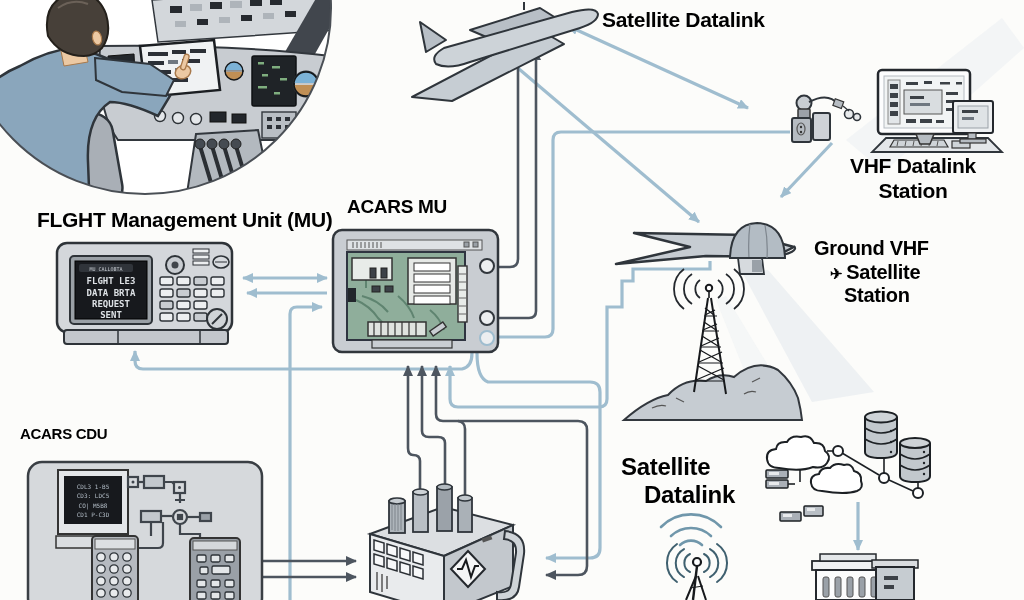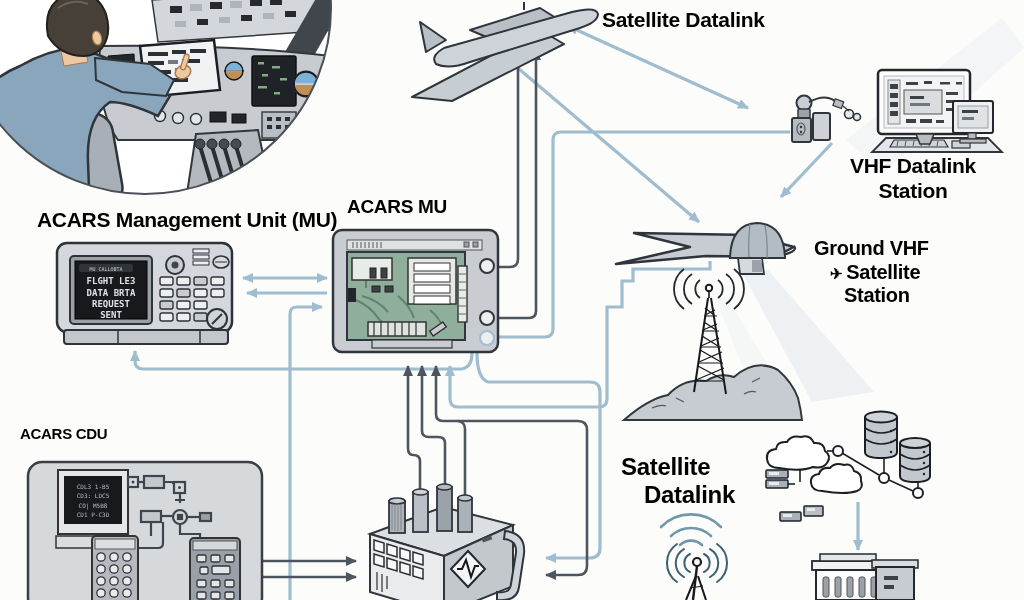--- a/index.html
+++ b/index.html
@@ -574,21 +574,21 @@
           <rect x="859" y="577" width="6" height="20" rx="2"></rect>
     <rect x="871" y="577" width="6" height="20" rx="2"></rect>
   </g>
   <rect x="872" y="560" width="46" height="8" fill="#d9dcdf" stroke="#24282d" stroke-width="1.5"></rect>
   <rect x="876" y="567" width="38" height="33" fill="#c6ccd1" stroke="#24282d" stroke-width="2"></rect>
   <rect x="884" y="576" width="14" height="4" fill="#3c4147"></rect>
         <rect x="884" y="585" width="10" height="4" fill="#3c4147"></rect>
 </g>
 </svg>
 
-<div class="lbl" style="left:37px;top:208px;">ACARS Management Unit (MU)</div>
+<div class="lbl" style="left:37px;top:208px;">FLGHT Management Unit (MU)</div>
 <div class="lbl" style="left:347px;top:196px;font-size:19px;">ACARS MU</div>
 <div class="lbl" style="left:602px;top:8px;">Satellite Datalink</div>
 <div class="lbl center" style="left:843px;top:154px;width:140px;text-align:center;">
   <span class="ln">VHF Datalink</span>
   <span class="ln">Station</span>
 </div>
 <div class="lbl mid" style="left:776px;top:237px;">
   <span class="ln">Ground VHF</span>
   <span class="ln" style="margin-left:16px;"><span class="plane-glyph">✈</span><span>Satellite</span></span>
   <span class="ln" style="margin-left:30px;">Station</span>

